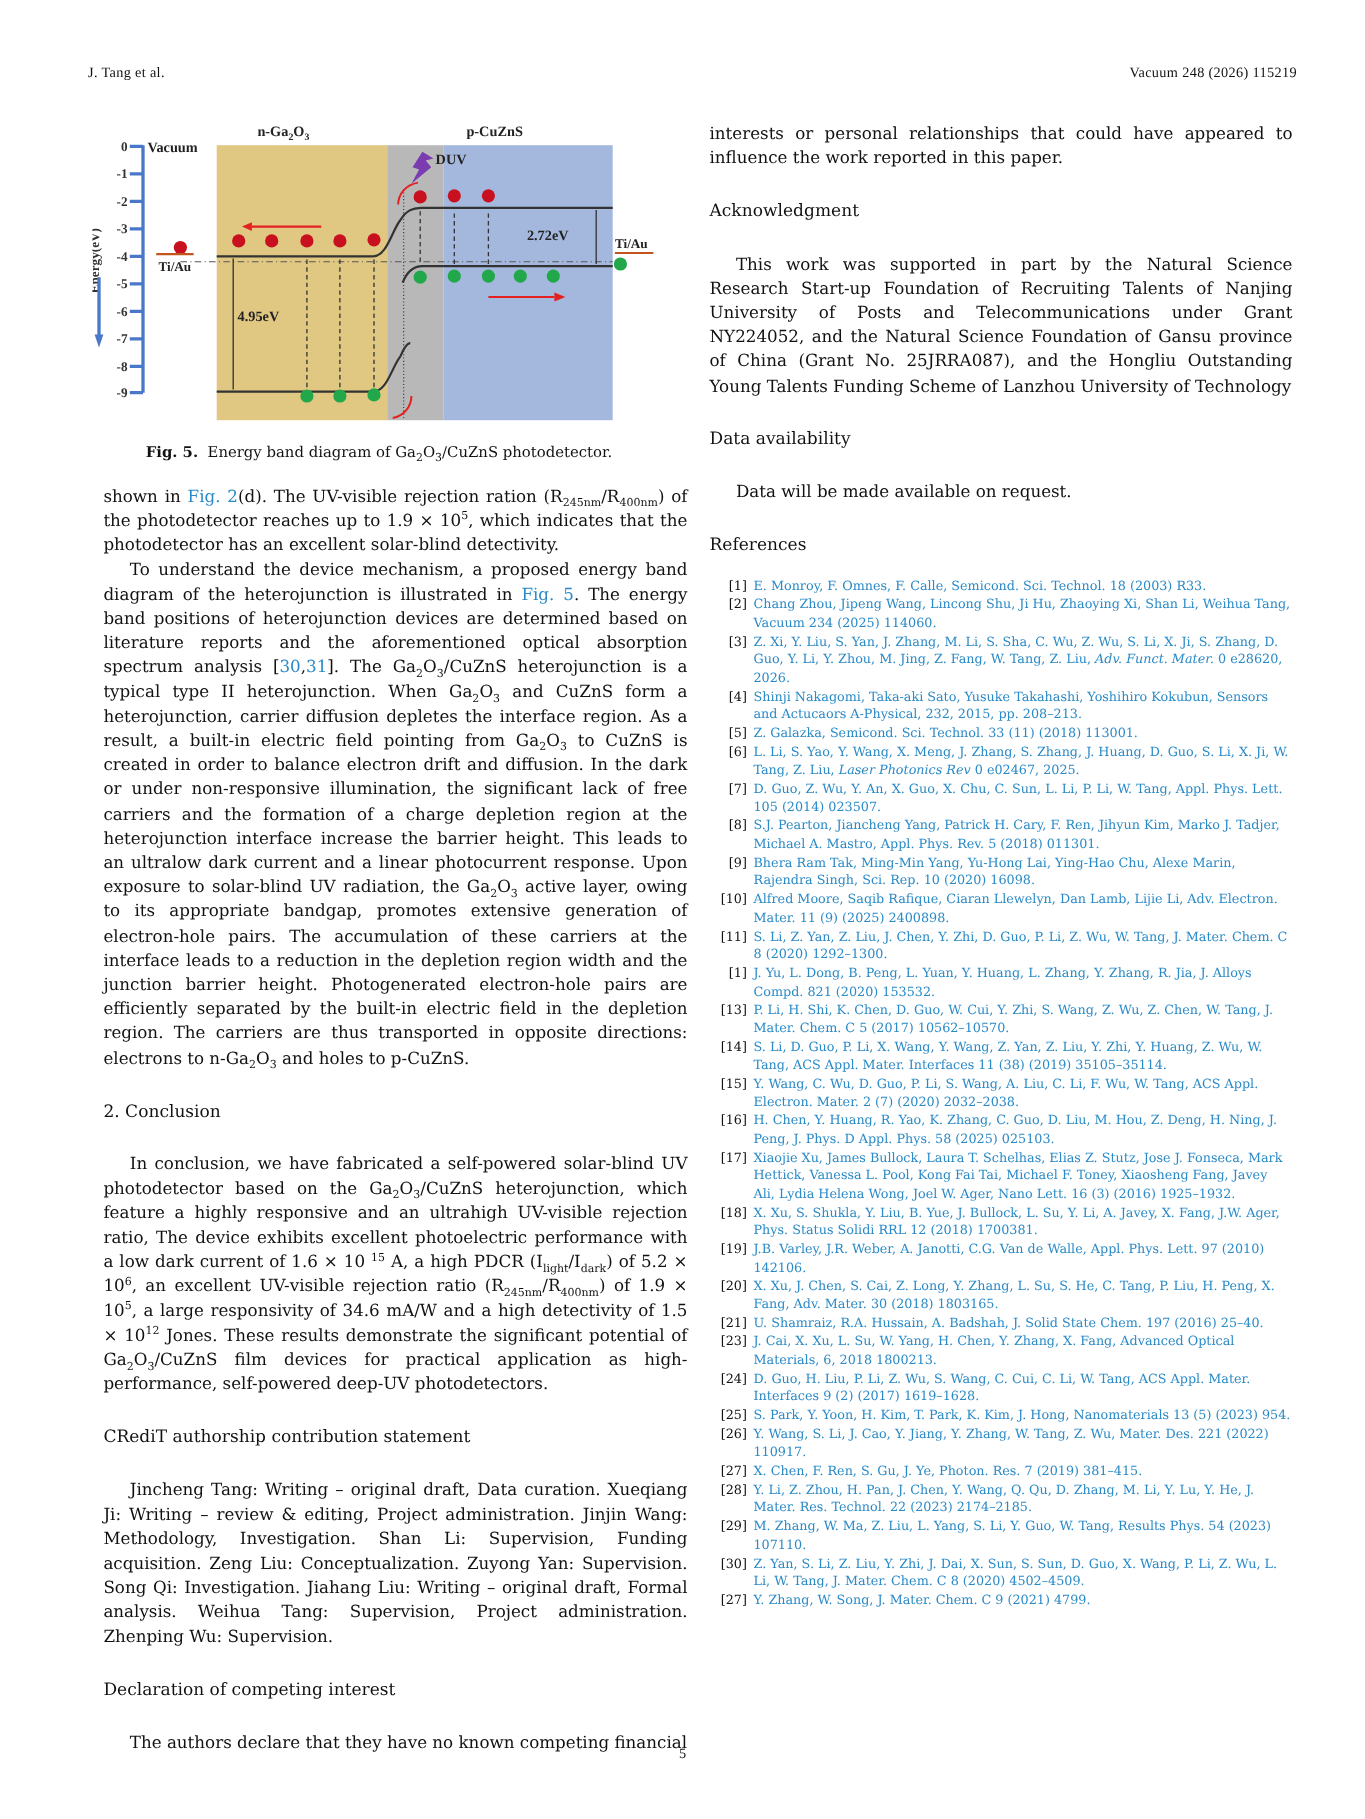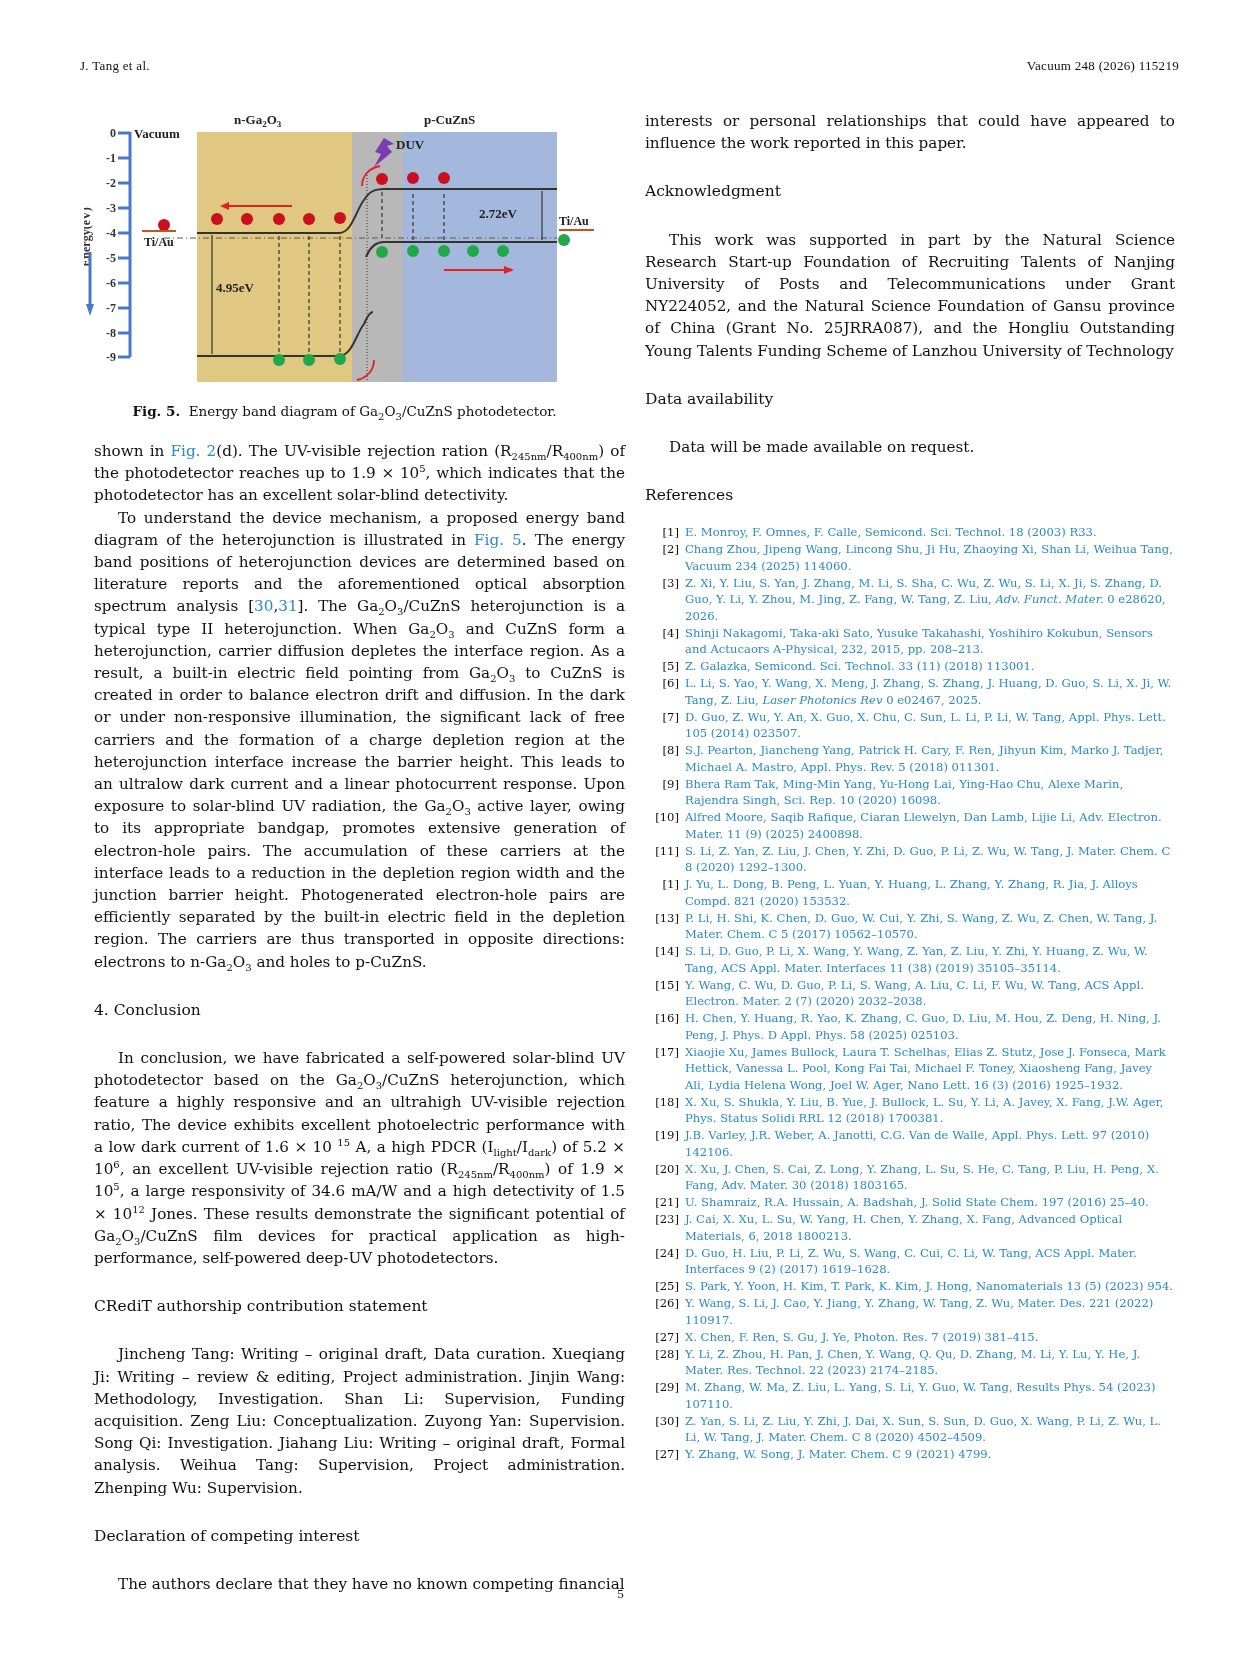--- a/index.html
+++ b/index.html
@@ -132,21 +132,21 @@
   </svg>
 </div>
 <div class="caption">
   <b>Fig. 5.</b>&nbsp; <span>Energy band diagram of Ga</span><sub>2</sub><span>O</span><sub>3</sub><span>/CuZnS photodetector.</span>
 </div>
 
 <div class="col left">
   <p><span>shown in </span><a class="lk">Fig. 2</a><span>(d). The UV-visible rejection ration (R</span><sub>245nm</sub><span>/R</span><sub>400nm</sub><span>) of the photodetector reaches up to 1.9 × 10</span><sup>5</sup><span>, which indicates that the photodetector has an excellent solar-blind detectivity.</span></p>
   <p class="ind"><span>To understand the device mechanism, a proposed energy band diagram of the heterojunction is illustrated in </span><a class="lk">Fig. 5</a><span>. The energy band positions of heterojunction devices are determined based on literature reports and the aforementioned optical absorption spectrum analysis [</span><a class="lk">30</a><span>,</span><a class="lk">31</a><span>]. The Ga</span><sub>2</sub><span>O</span><sub>3</sub><span>/CuZnS heterojunction is a typical type II heterojunction. When Ga</span><sub>2</sub><span>O</span><sub>3</sub><span> and CuZnS form a heterojunction, carrier diffusion depletes the interface region. As a result, a built-in electric field pointing from Ga</span><sub>2</sub><span>O</span><sub>3</sub><span> to CuZnS is created in order to balance electron drift and diffusion. In the dark or under non-responsive illumination, the significant lack of free carriers and the formation of a charge depletion region at the heterojunction interface increase the barrier height. This leads to an ultralow dark current and a linear photocurrent response. Upon exposure to solar-blind UV radiation, the Ga</span><sub>2</sub><span>O</span><sub>3</sub><span> active layer, owing to its appropriate bandgap, promotes extensive generation of electron-hole pairs. The accumulation of these carriers at the interface leads to a reduction in the depletion region width and the junction barrier height. Photogenerated electron-hole pairs are efficiently separated by the built-in electric field in the depletion region. The carriers are thus transported in opposite directions: electrons to n-Ga</span><sub>2</sub><span>O</span><sub>3</sub><span> and holes to p-CuZnS.</span></p>
 
-  <div class="sec">4.  Conclusion</div>
+  <div class="sec">2.  Conclusion</div>
   <p class="ind"><span>In conclusion, we have fabricated a self-powered solar-blind UV photodetector based on the Ga</span><sub>2</sub><span>O</span><sub>3</sub><span>/CuZnS heterojunction, which feature a highly responsive and an ultrahigh UV-visible rejection ratio, The device exhibits excellent photoelectric performance with a low dark current of 1.6 × 10 </span><sup>15</sup><span> A, a high PDCR (I</span><sub>light</sub><span>/I</span><sub>dark</sub><span>) of 5.2 × 10</span><sup>6</sup><span>, an excellent UV-visible rejection ratio (R</span><sub>245nm</sub><span>/R</span><sub>400nm</sub><span>) of 1.9 × 10</span><sup>5</sup><span>, a large responsivity of 34.6 mA/W and a high detectivity of 1.5 × 10</span><sup>12</sup><span> Jones. These results demonstrate the significant potential of Ga</span><sub>2</sub><span>O</span><sub>3</sub><span>/CuZnS film devices for practical application as high-performance, self-powered deep-UV photodetectors.</span></p>
 
   <div class="sec">CRediT authorship contribution statement</div>
   <p class="ind">Jincheng Tang: Writing – original draft, Data curation. Xueqiang Ji: Writing – review &amp; editing, Project administration. Jinjin Wang: Methodology, Investigation. Shan Li: Supervision, Funding acquisition. Zeng Liu: Conceptualization. Zuyong Yan: Supervision. Song Qi: Investigation. Jiahang Liu: Writing – original draft, Formal analysis. Weihua Tang: Supervision, Project administration. Zhenping Wu: Supervision.</p>
 
   <div class="sec">Declaration of competing interest</div>
   <p class="ind">The authors declare that they have no known competing financial</p>
 </div>
 
 <div class="col right">

